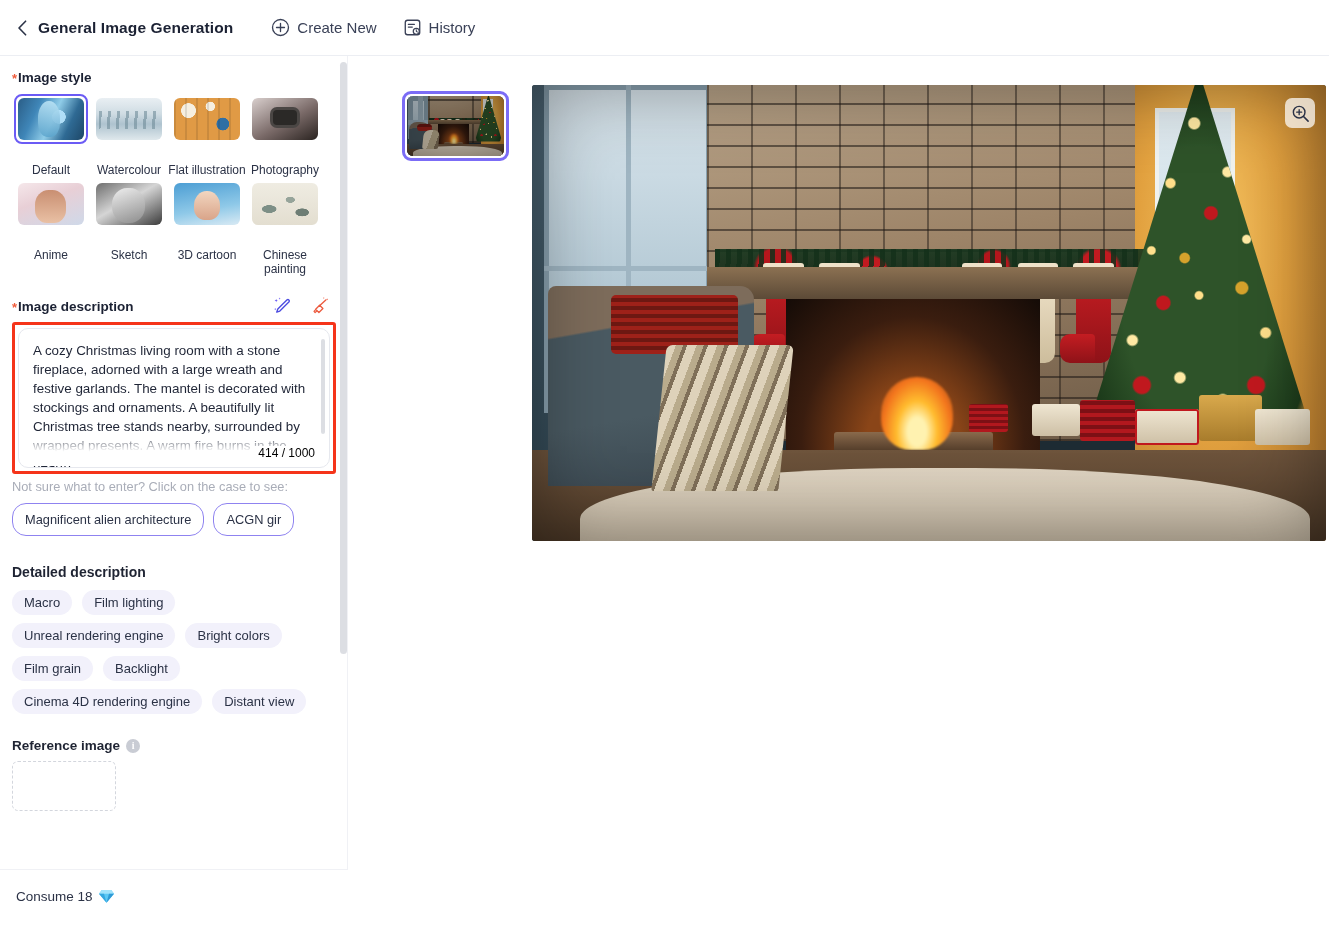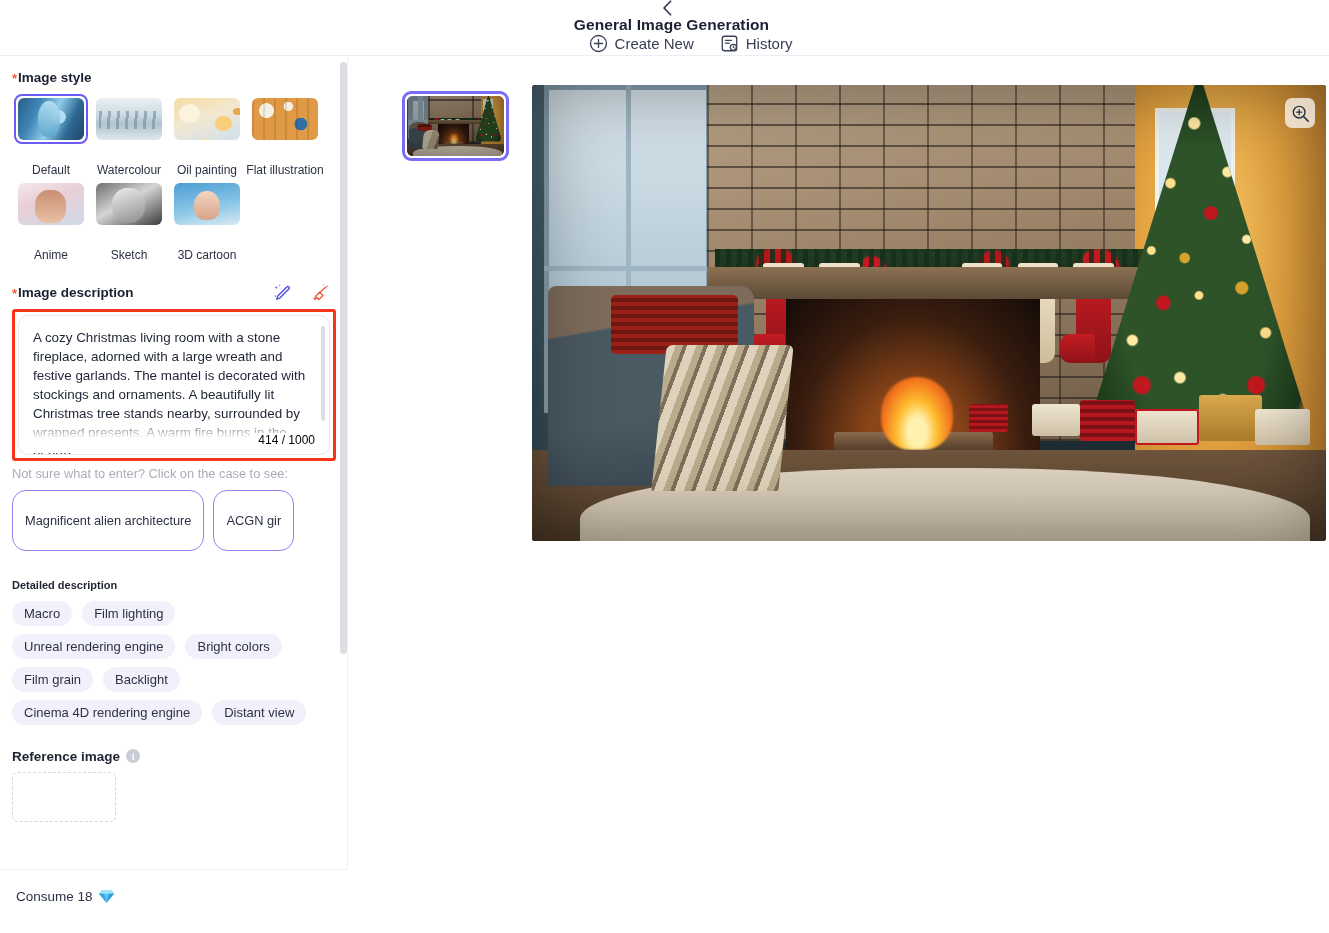--- a/index.html
+++ b/index.html
@@ -14,21 +14,20 @@
 
   #app { position: relative; width: 1329px; height: 933px; background: #fff; }
 
   
   .topbar {
     position: absolute; left: 0; top: 0; width: 1329px; height: 56px;
     background: #ffffff;
     border-bottom: 1px solid #eceef3;
     display: flex; align-items: center;
     padding-left: 14px;
-    flex-direction: column;
   }
   .back-chevron {
     width: 16px; height: 16px; margin-right: 8px;
     display: flex; align-items: center; justify-content: center;
     cursor: pointer; color: #2b3246;
   }
   .page-title {
     font-size: 15.5px; font-weight: bold; letter-spacing: .1px;
     color: #1b2133; white-space: nowrap;
   }
@@ -165,25 +164,25 @@
   .desc-fade {
     position:absolute; left:1px; right:1px; bottom:1px; height:34px;
     background: linear-gradient(180deg, rgba(255,255,255,0), #fff 58%);
     border-radius: 0 0 10px 10px;
   }
 
   .hint-text { font-size: 12.8px; color: #a9adb8; margin-top: 5px; }
   .chip-row { display: flex; gap: 9px; margin-top: 9px; flex-wrap: wrap; }
   .chip-outline {
     border: 1px solid #8f83f0; border-radius: 14px;
-    padding: 22px 12px; font-size: 12.8px; color: #2b3246;
+    padding: 8px 12px; font-size: 12.8px; color: #2b3246;
     background: #fff; cursor: pointer; white-space: nowrap;
   }
 
-  .detail-title { font-size: 11px; font-weight: bold; margin-top: 28px; margin-bottom: 10px; }
+  .detail-title { font-size: 14px; font-weight: bold; margin-top: 28px; margin-bottom: 10px; }
   .tag-row { display: flex; flex-wrap: wrap; gap: 8px 10px; max-width: 318px; }
   .tag {
     background: #f2f1fb; border-radius: 14px;
     padding: 5px 12px; font-size: 13px; color: #2b3246;
     cursor: pointer; white-space: nowrap;
   }
 
   .ref-title {
     font-size: 13.5px; font-weight: bold; margin-top: 24px;
     display: flex; align-items: center; gap: 6px;
@@ -382,56 +381,64 @@
             <div class="style-thumb-wrap">
               <div class="style-thumb">
                 <div class="art art-water"></div>
               </div>
             </div>
             <div class="style-caption">Watercolour</div>
           </div>
           <div class="style-cell">
             <div class="style-thumb-wrap">
               <div class="style-thumb">
-                <div class="art art-oil"></div>
-              </div>
-            </div>
-            <div class="style-caption">Oil painting</div>
-          </div>
-          <div class="style-cell">
-            <div class="style-thumb-wrap">
-              <div class="style-thumb">
                 <div class="art art-flat"></div>
               </div>
             </div>
             <div class="style-caption">Flat illustration</div>
           </div>
           <div class="style-cell">
             <div class="style-thumb-wrap">
               <div class="style-thumb">
+                <div class="art art-photo"></div>
+              </div>
+            </div>
+            <div class="style-caption">Photography</div>
+          </div>
+          <div class="style-cell">
+            <div class="style-thumb-wrap">
+              <div class="style-thumb">
                 <div class="art art-anime"></div>
               </div>
             </div>
             <div class="style-caption">Anime</div>
           </div>
           <div class="style-cell">
             <div class="style-thumb-wrap">
               <div class="style-thumb">
                 <div class="art art-sketch"></div>
               </div>
             </div>
             <div class="style-caption">Sketch</div>
           </div>
           <div class="style-cell">
             <div class="style-thumb-wrap">
               <div class="style-thumb">
                 <div class="art art-3d"></div>
               </div>
             </div>
             <div class="style-caption">3D cartoon</div>
+          </div>
+          <div class="style-cell">
+            <div class="style-thumb-wrap">
+              <div class="style-thumb">
+                <div class="art art-chinese"></div>
+              </div>
+            </div>
+            <div class="style-caption">Chinese painting</div>
           </div>
         </div>
 
       <div class="desc-head">
         <div class="section-label" style="margin:0">
           <span class="req-star">*</span>
             <span>Image description</span>
         </div>
         <div class="desc-icons">
           <div class="icon-btn">

